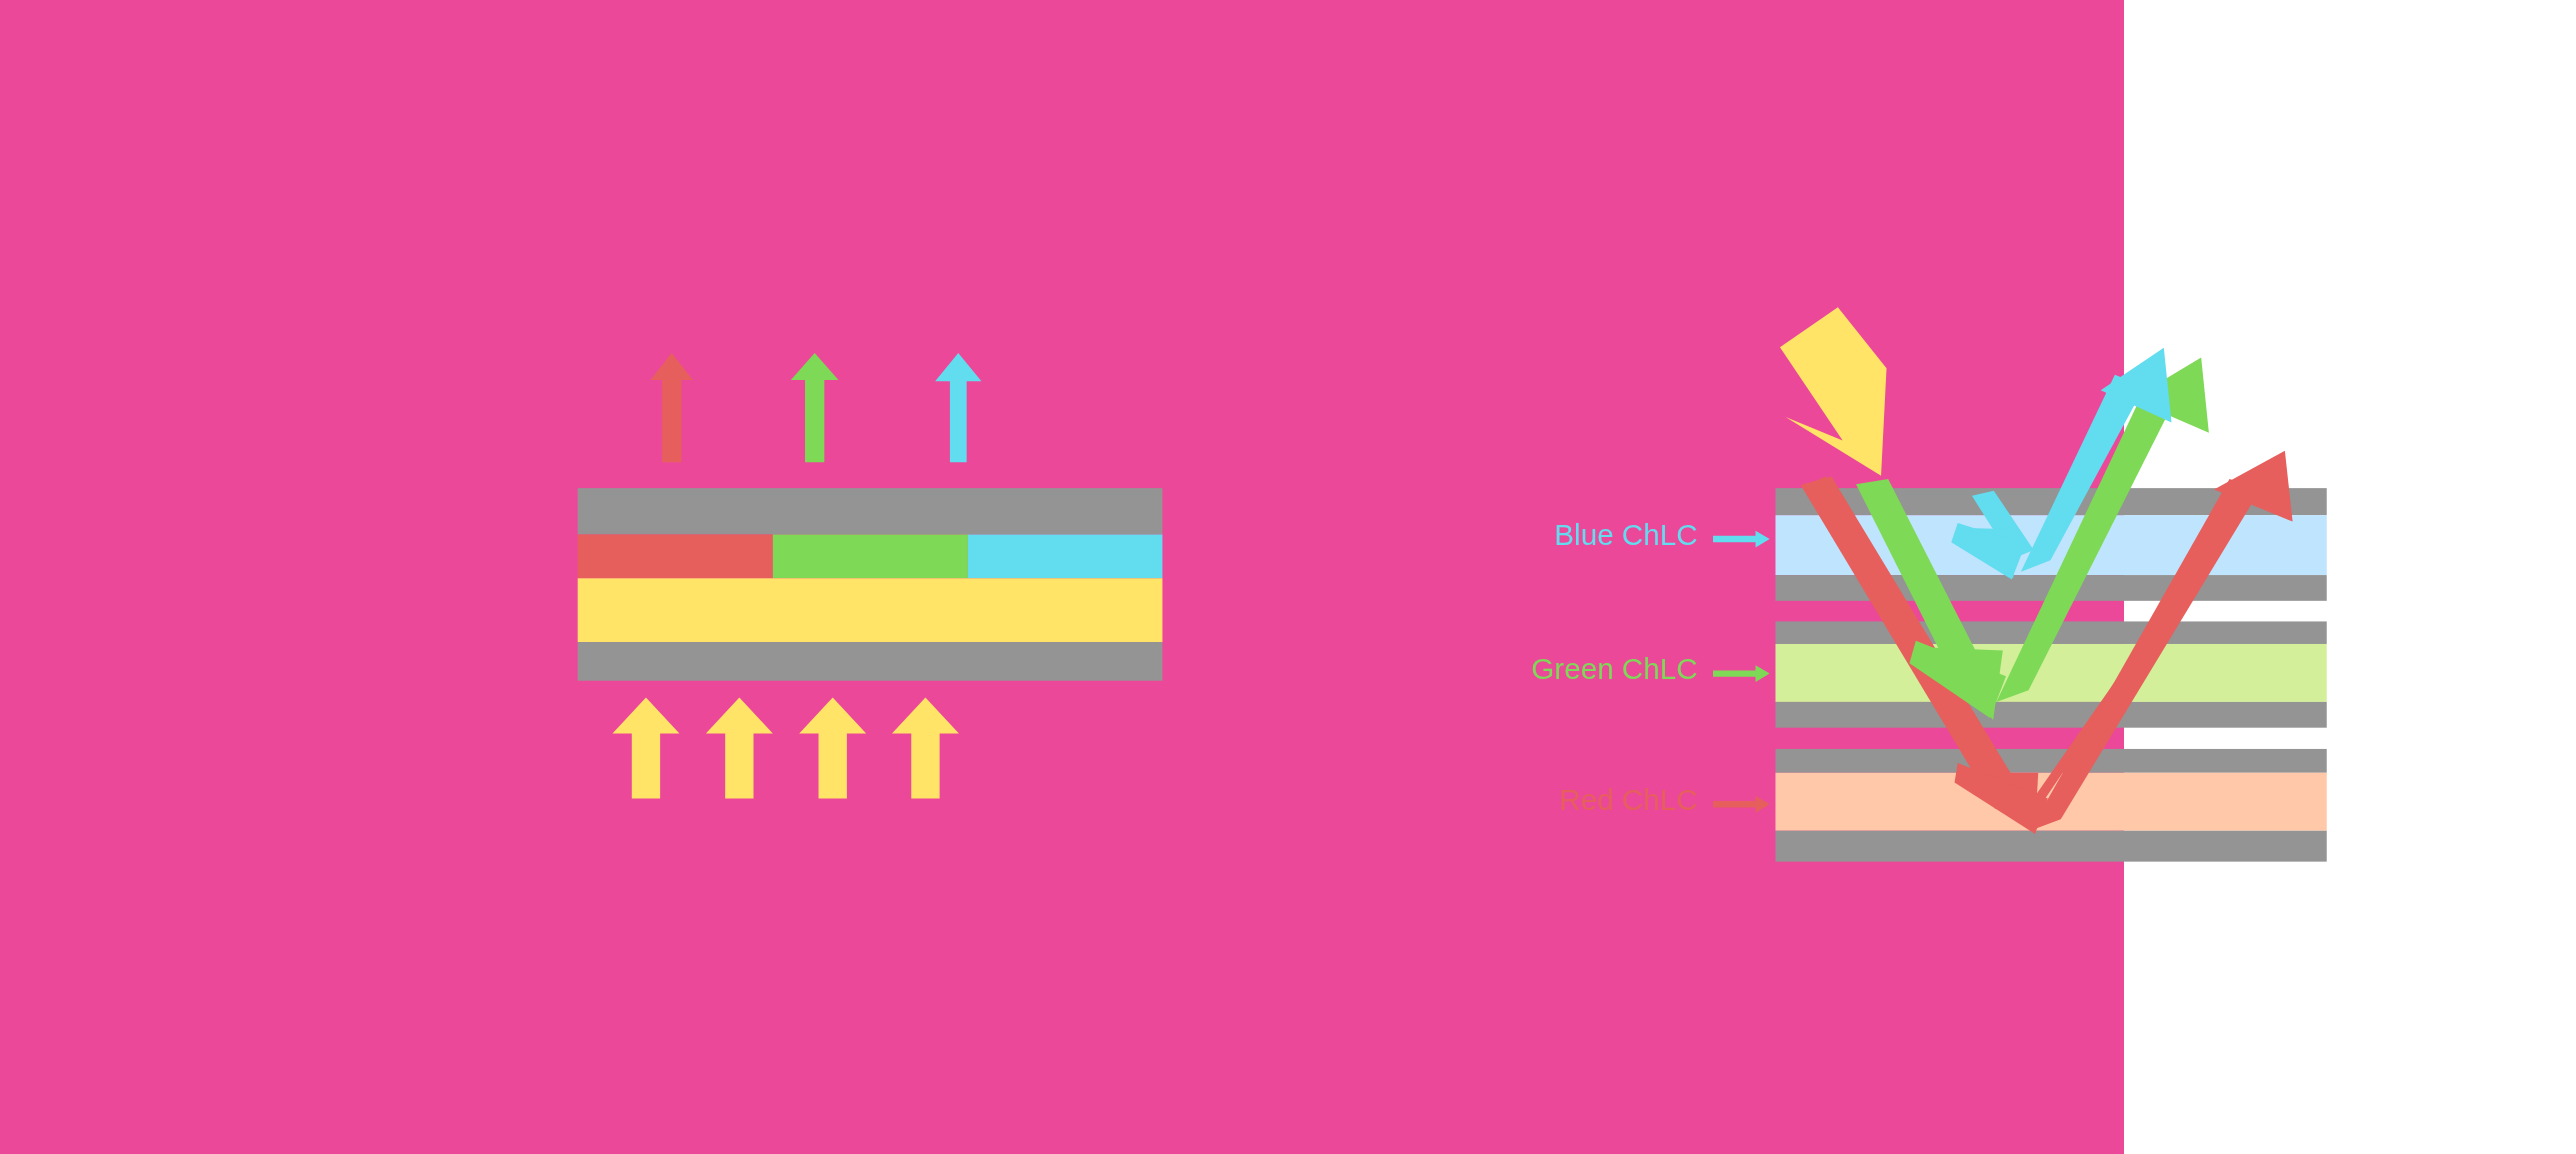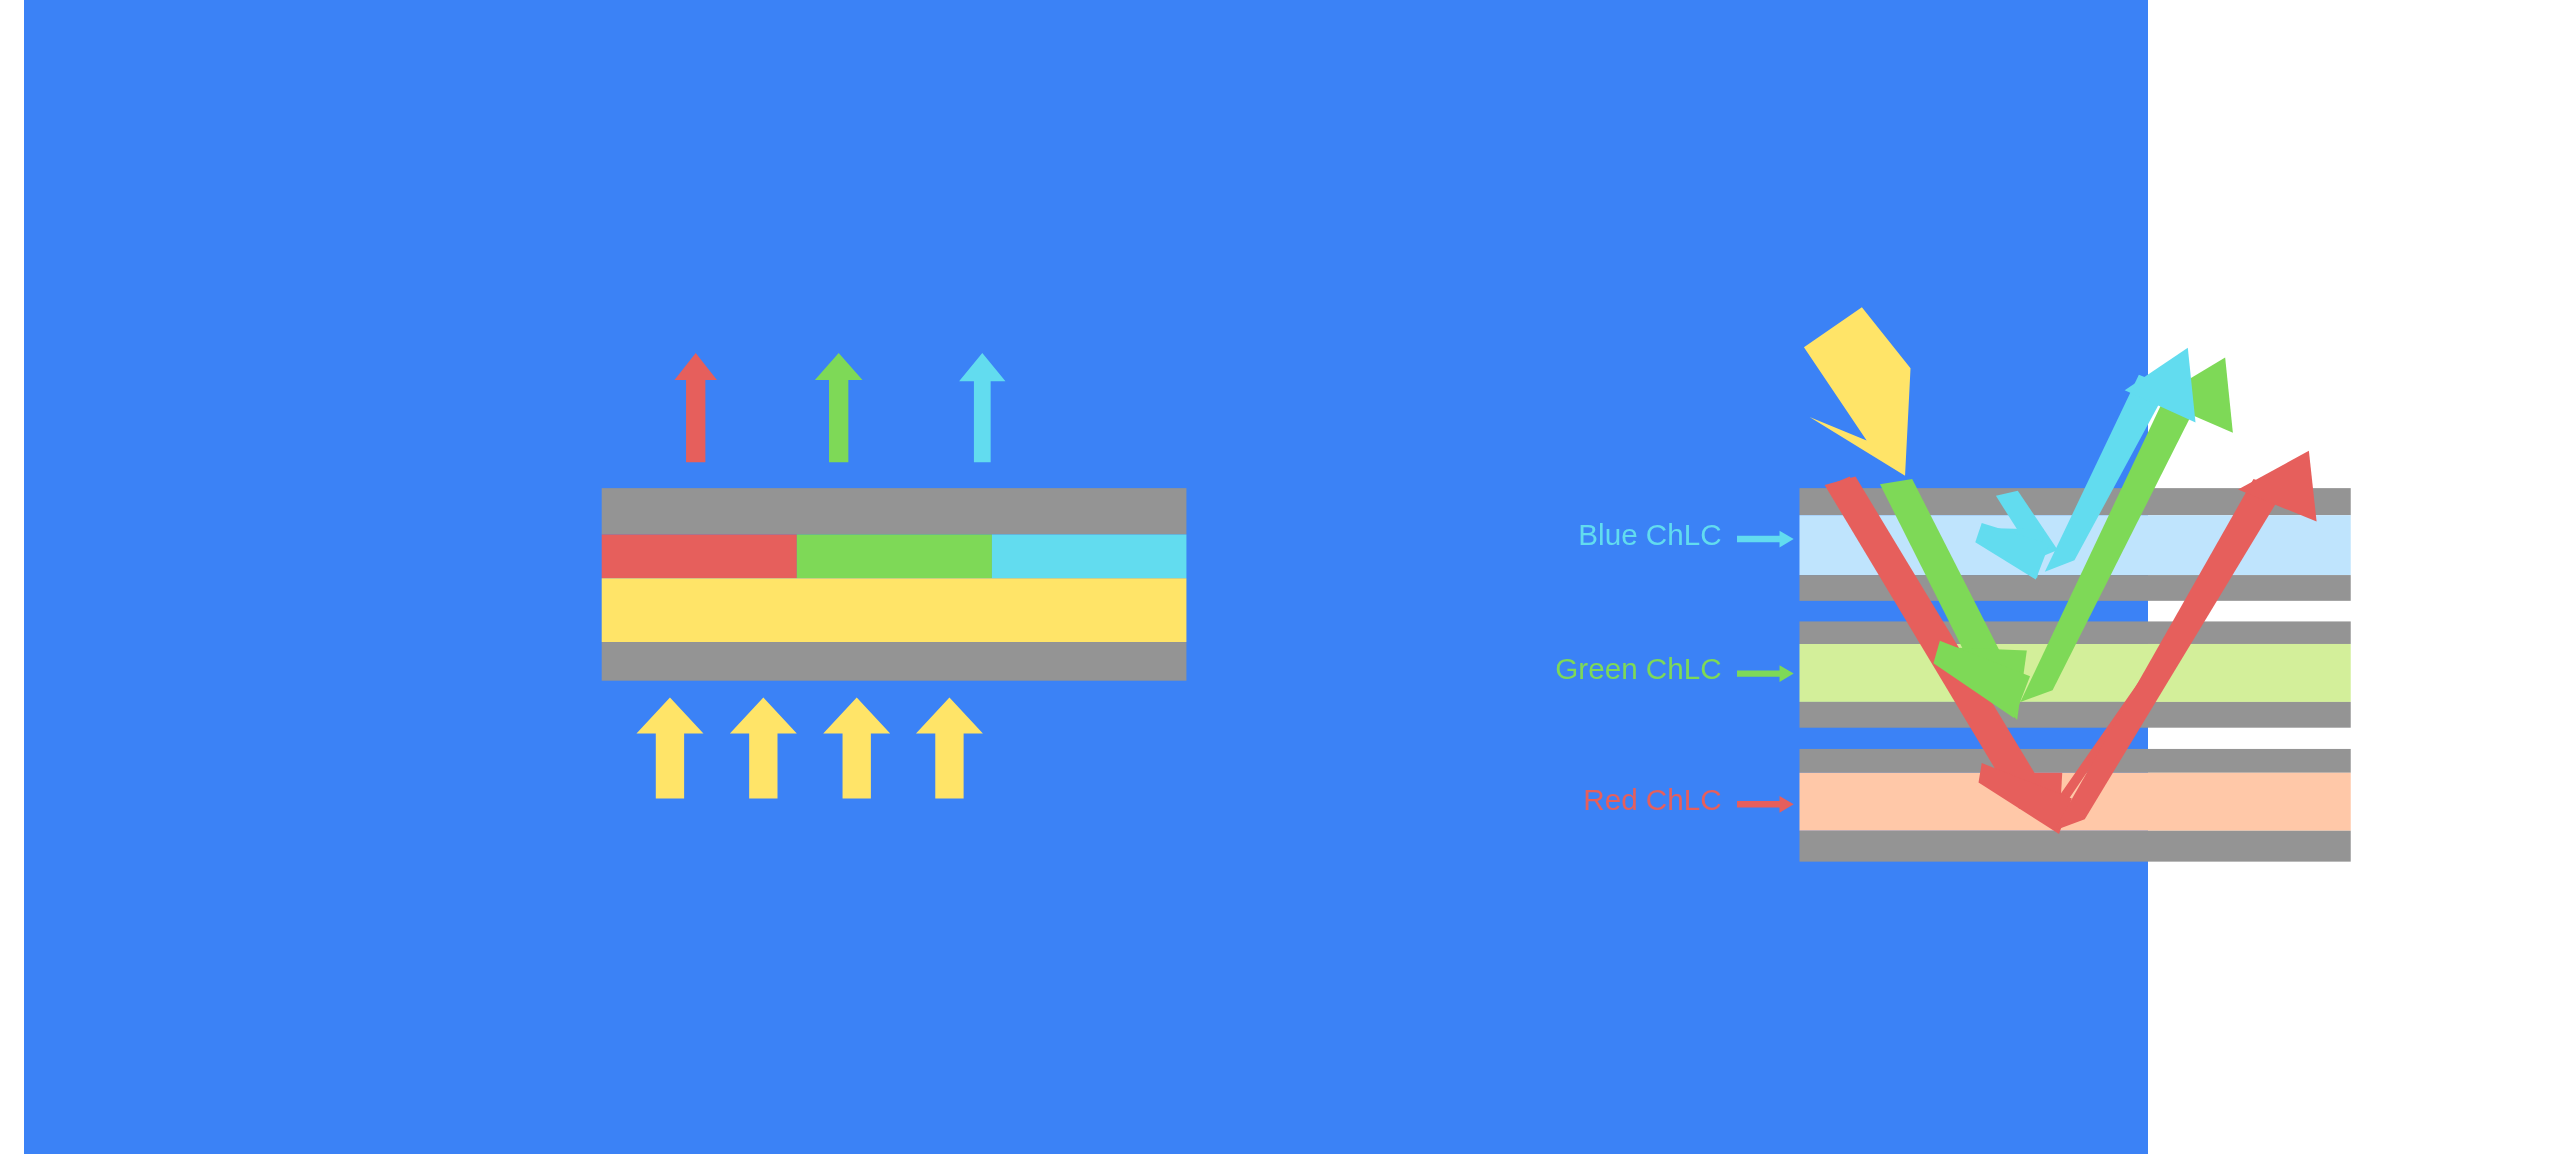--- a/index.html
+++ b/index.html
@@ -1,17 +1,17 @@
 <!DOCTYPE html>
 <html style="font-size:10.3px"><head>
 <meta charset="utf-8">
 <style>
   html,body{margin:0;padding:0;background:#ffffff;}
   body{width:2576px;height:1154px;font-family:"Liberation Sans",sans-serif;overflow:hidden;}
-  #stage{position:relative;width:2124px;height:1154px;background:#3b82f6;margin-left:24px;}
+  #stage{position:relative;width:2124px;height:1154px;background:#ec4899;}
   svg{display:block;}
   .lbl{font-family:"Liberation Sans",sans-serif;font-size:46px;}
 </style>
 </head>
 <body>
 
 <div id="stage">
 
 <svg width="2576" height="1154" viewBox="0 0 4000 1792">
 

